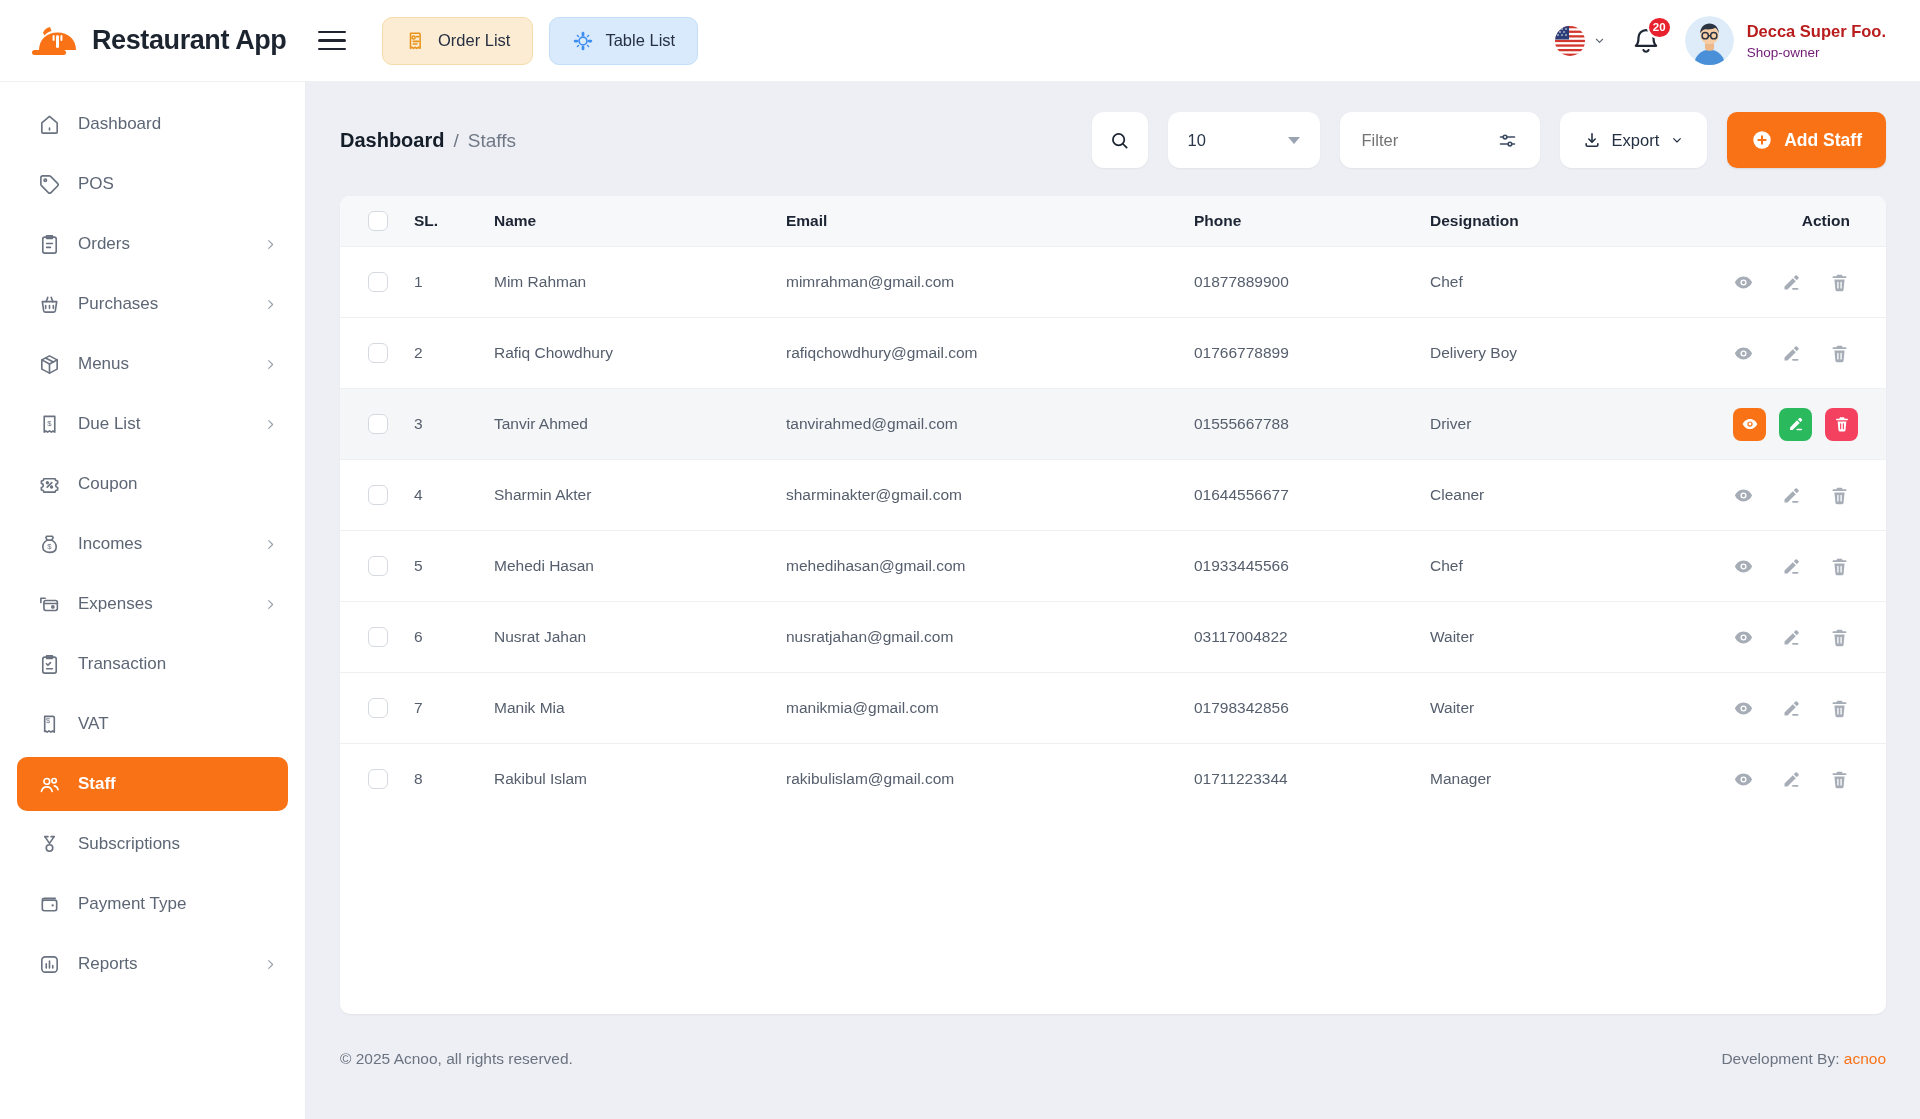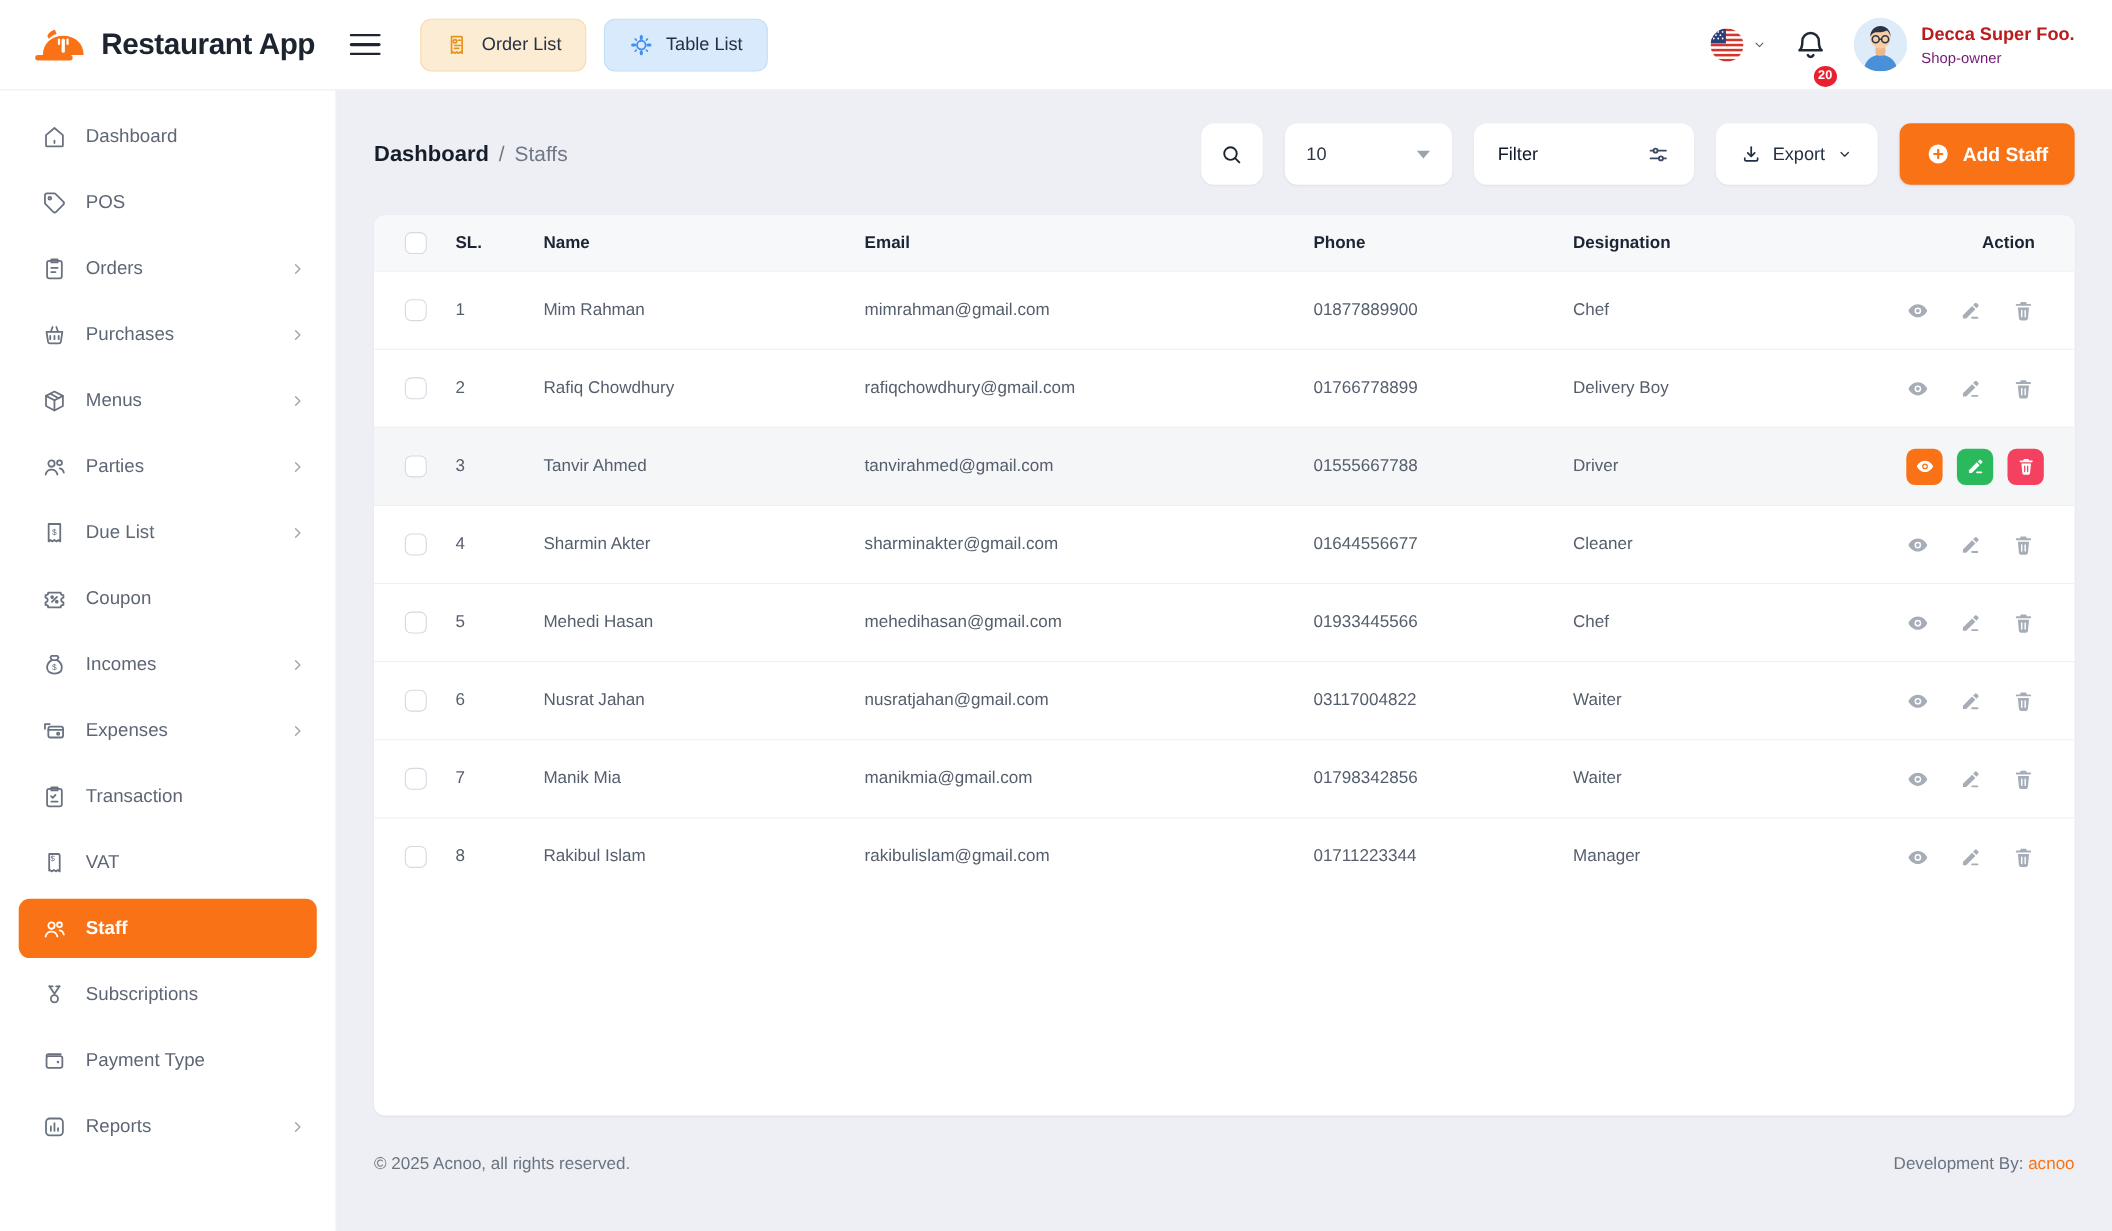--- a/index.html
+++ b/index.html
@@ -32,21 +32,21 @@
   .table-btn .icon { width:22px; height:22px; color:#3f8ef3; }
 
   .top-right { margin-left:auto; display:flex; align-items:center; gap:24px; }
   .flag-wrap { display:flex; align-items:center; gap:7px; cursor:pointer; }
   .flag-wrap .flag { width:30px; height:30px; }
   .flag-wrap .chev { width:15px; height:15px; color:#5a6472; }
   .bell-wrap { position:relative; width:30px; height:32px; cursor:pointer; color:#1f2735; }
   .badge {
     position:absolute; top:-9px; right:-11px; min-width:23px; height:23px; padding:0 4px;
     background:var(--badge-red); color:#fff; font-size:11.5px; font-weight:700;
-    border-radius:50%; display:flex; align-items:center; justify-content:center; border:2px solid #fff;margin-top:42px;
+    border-radius:50%; display:flex; align-items:center; justify-content:center; border:2px solid #fff;
   }
   .user-wrap { display:flex; align-items:center; gap:13px; cursor:pointer; }
   .avatar { width:49px; height:49px; border-radius:50%; overflow:hidden; flex:none; }
   .user-meta { display:flex; flex-direction:column; gap:4px; }
   .user-name { font-size:16.5px; font-weight:700; color:#b91c1c; }
   .user-role { font-size:13.5px; color:#701a75; }
 
   
   .shell { position:fixed; top:82px; left:0; right:0; bottom:0; display:flex; }
 
@@ -69,21 +69,21 @@
   .breadcrumb .root { font-weight:700; color:#151d29; font-size:20px; cursor:pointer; }
   .toolbar { margin-left:auto; display:flex; align-items:center; gap:20px; }
   .tool {
     background:#fff; border-radius:12px; height:56px; display:flex; align-items:center;
     box-shadow:0 1px 2px rgba(16,24,40,.05); color:#2b3649; font-size:16.5px; cursor:pointer; border:none;
   }
   .search-btn { width:56px; justify-content:center; }
   .search-btn .icon { width:21px; height:21px; color:#1b2432; }
   .select-box { width:152px; padding:0 20px; justify-content:space-between; }
   .caret-down { width:0; height:0; border-left:6px solid transparent; border-right:6px solid transparent; border-top:7px solid #9aa3b2; }
-  .filter-box { width:200px; padding:0 22px; justify-content:space-between; color:#0f172a; }
+  .filter-box { width:200px; padding:0 22px; justify-content:space-between; color:#737373; }
   .filter-box .icon { width:21px; height:21px; color:#3c4a61; }
   .export-btn { padding:0 22px; gap:10px; color:#233044; }
   .export-btn .icon { width:20px; height:20px; }
   .export-btn .chev { width:16px; height:16px; }
   .add-btn {
     background:var(--accent); color:#fff; font-weight:600; padding:0 24px; gap:11px;
     border-radius:10px; height:56px; font-size:17.5px; border:none; display:flex; align-items:center; cursor:pointer;
     box-shadow:0 1px 2px rgba(16,24,40,.1);
   }
   .add-btn .icon { width:22px; height:22px; }
@@ -287,36 +287,20 @@
       <div class="side-item">
         <span class="icon ">
           <svg viewBox="0 0 24 24" fill="none" stroke="currentColor" stroke-width="1.7" stroke-linecap="round" stroke-linejoin="round">
             <path d="M12 3 20 7.2v9.6L12 21 4 16.8V7.2Z"></path>
             <path d="M4 7.2 12 11.4l8-4.2"></path>
             <path d="M12 11.4V21"></path>
             <path d="M8 5.2l8 4.2"></path>
           </svg>
         </span>
         <span class="side-label">Menus</span>
-        <span class="icon chev">
-          <svg viewBox="0 0 24 24" fill="none" stroke="currentColor" stroke-width="1.7" stroke-linecap="round" stroke-linejoin="round">
-            <path d="m9.5 6.5 5.5 5.5-5.5 5.5"></path>
-          </svg>
-        </span>
-      </div>
-      <div class="side-item">
-        <span class="icon ">
-          <svg viewBox="0 0 24 24" fill="none" stroke="currentColor" stroke-width="1.7" stroke-linecap="round" stroke-linejoin="round">
-            <circle cx="9.2" cy="8.8" r="3"></circle>
-            <path d="M3.6 19.2c.7-3.1 3-4.7 5.6-4.7s4.9 1.6 5.6 4.7"></path>
-            <circle cx="16.8" cy="8" r="2.3"></circle>
-            <path d="M17 13.4c2 .3 3.4 1.7 3.9 4"></path>
-          </svg>
-        </span>
-        <span class="side-label">Parties</span>
         <span class="icon chev">
           <svg viewBox="0 0 24 24" fill="none" stroke="currentColor" stroke-width="1.7" stroke-linecap="round" stroke-linejoin="round">
             <path d="m9.5 6.5 5.5 5.5-5.5 5.5"></path>
           </svg>
         </span>
       </div>
       <div class="side-item">
         <span class="icon ">
           <svg viewBox="0 0 24 24" fill="none" stroke="currentColor" stroke-width="1.7" stroke-linecap="round" stroke-linejoin="round">
             <path d="M6.5 3.5h11V20l-1.8-1.2-1.8 1.2-1.9-1.3-1.9 1.3-1.8-1.2L6.5 20Z"></path>

